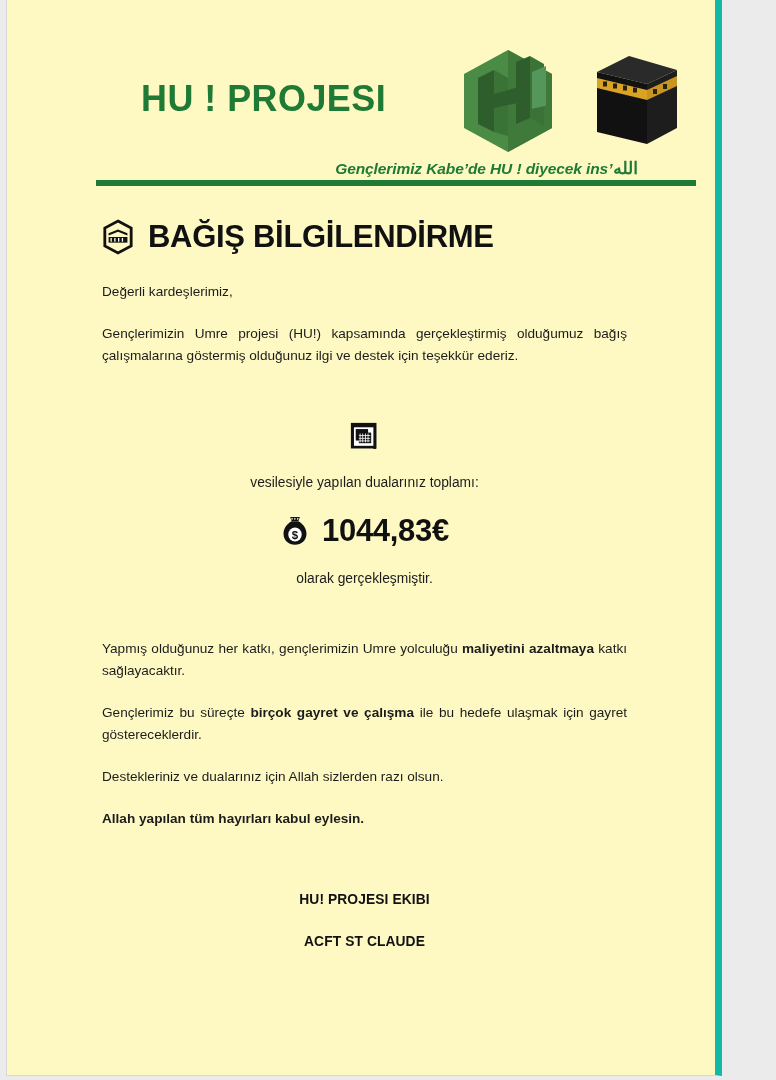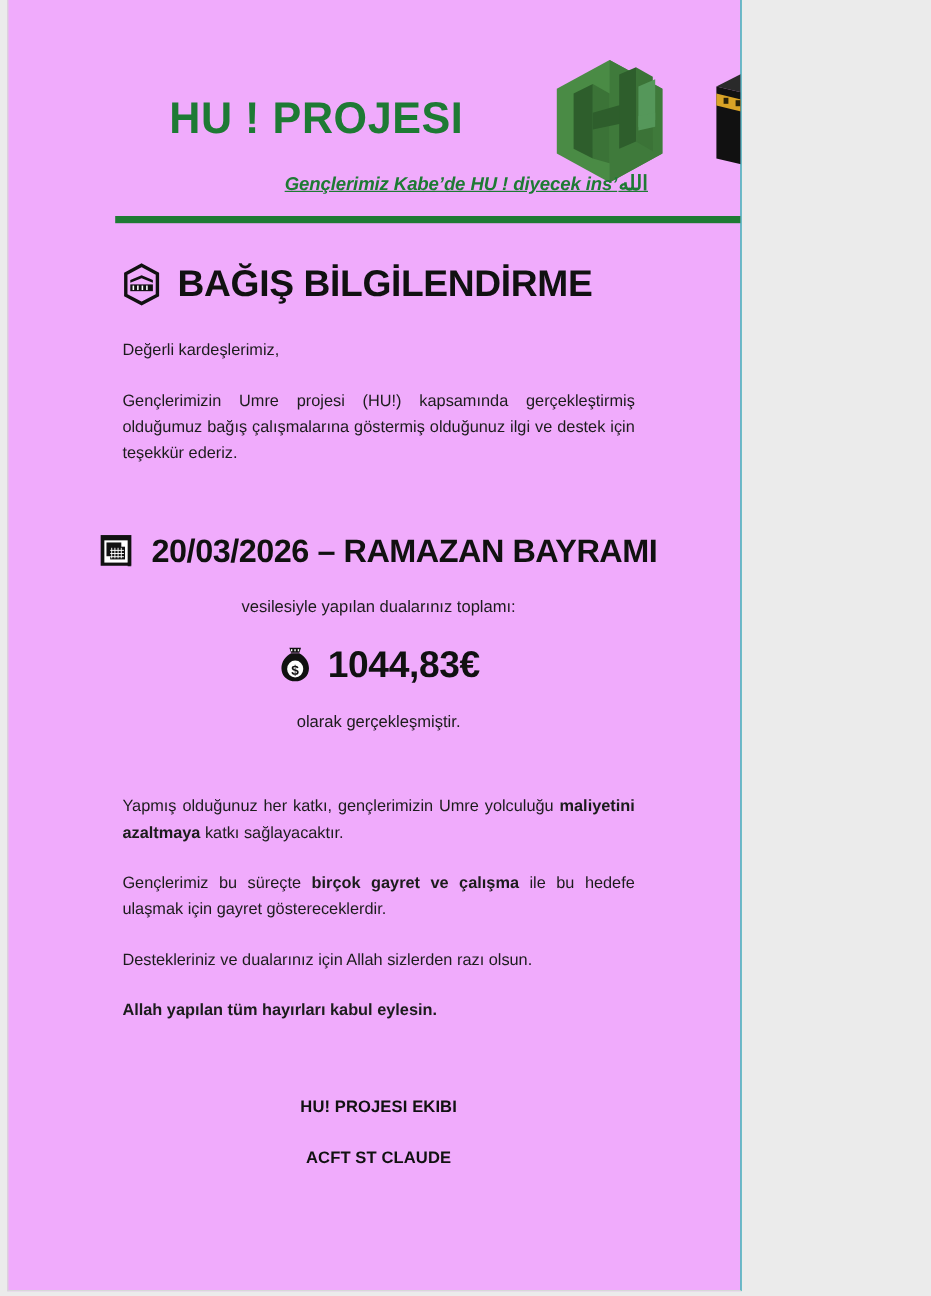--- a/index.html
+++ b/index.html
@@ -10,25 +10,25 @@
     height: 1080px;
     background: #ebebeb;
     font-family: "Liberation Sans", sans-serif;
     -webkit-font-smoothing: antialiased;
   }
 
   .page {
     position: absolute;
     left: 6px;
     top: 0;
-    width: 612px;
+    width: 716px;
     height: 1076px;
-    background: #f0abfc;
+    background: #fef9c3;
     border-left: 1px solid #d8d8d8;
-    border-right: 1px solid #14b8a6;
+    border-right: 7px solid #14b8a6;
     border-bottom: 1px solid #d8d8d8;
     overflow: hidden;
   }
 
   
   .header {
     position: relative;
     padding: 0;
     height: 195px;
   }
@@ -60,28 +60,27 @@
     position: absolute;
     left: 570px;
     top: 48px;
     width: 112px;
     height: 106px;
   }
 
   .tagline {
     position: absolute;
     right: 77px;
-    top: 142px;
+    top: 158px;
     font-size: 15.5px;
     font-style: italic;
     font-weight: 600;
     color: #1e7a34;
     white-space: nowrap;
     letter-spacing: -0.1px;
-    text-decoration: underline;
   }
   .tagline .arabic {
     font-style: normal;
     font-weight: 700;
     font-size: 17px;
     padding-left: 1px;
   }
 
   .green-rule {
     position: absolute;
@@ -274,21 +273,20 @@
               <rect x="14" y="13" width="0.9" height="10"></rect>
               <rect x="17" y="13" width="0.9" height="10"></rect>
               <rect x="20" y="13" width="0.9" height="10"></rect>
               <rect x="10" y="15" width="13" height="0.9"></rect>
               <rect x="10" y="18" width="13" height="0.9"></rect>
               <rect x="10" y="21" width="13" height="0.9"></rect>
             </g>
             <polygon points="26.5,27 30,30.5 26.5,30.5" fill="#111111"></polygon>
           </svg>
         </span>
-        <span class="label">20/03/2026 – RAMAZAN BAYRAMI</span>
       </div>
 
       <p class="sub-line">vesilesiyle yapılan dualarınız toplamı:</p>
 
       <div class="amount-row">
         <span>
           <svg viewBox="0 0 34 38" width="30" height="34" aria-hidden="true">
             <path d="M11.5 3 h11 l-1.6 4.6 h-7.8 Z" fill="#111111"></path>
             <g fill="#ffffff">
               <rect x="13" y="4.2" width="1.3" height="2"></rect>

